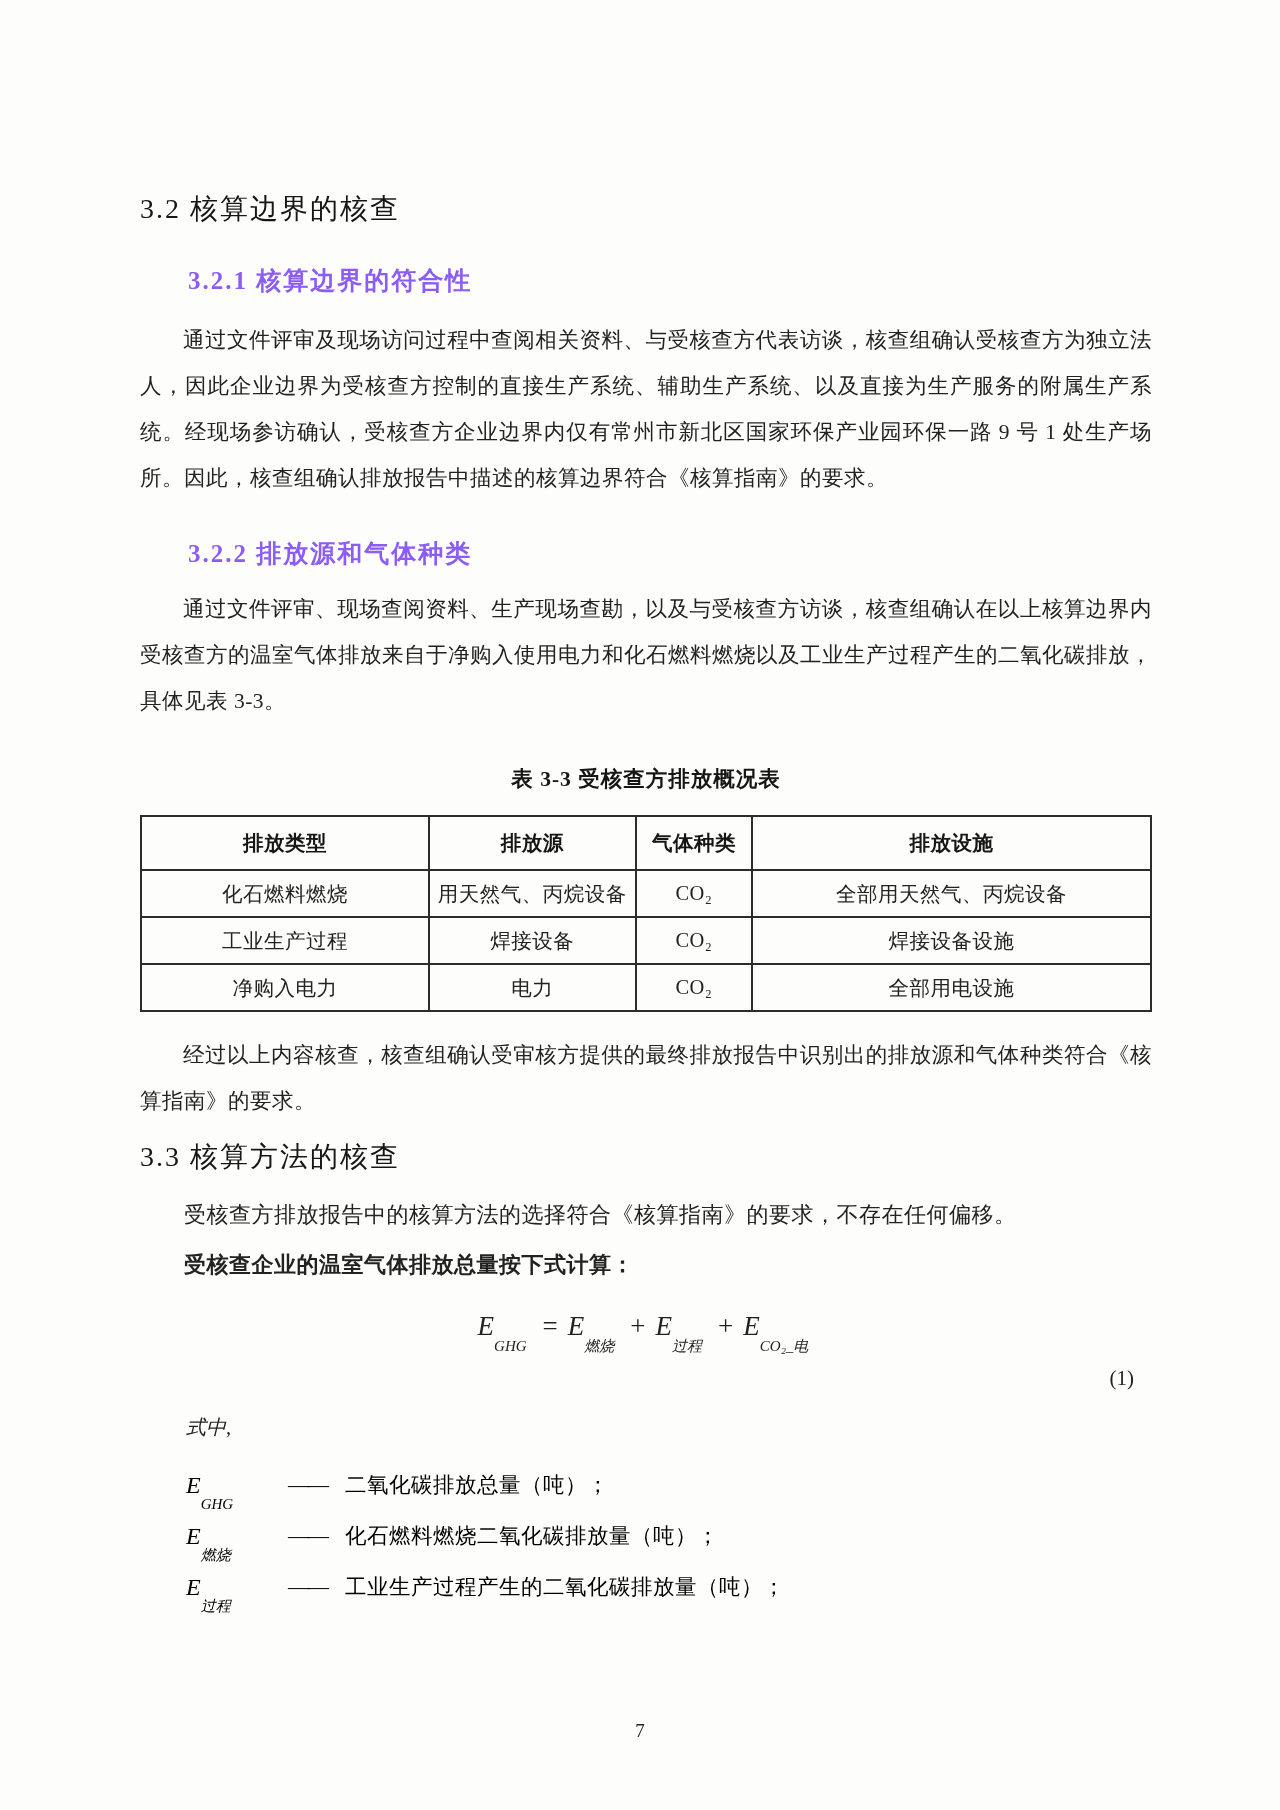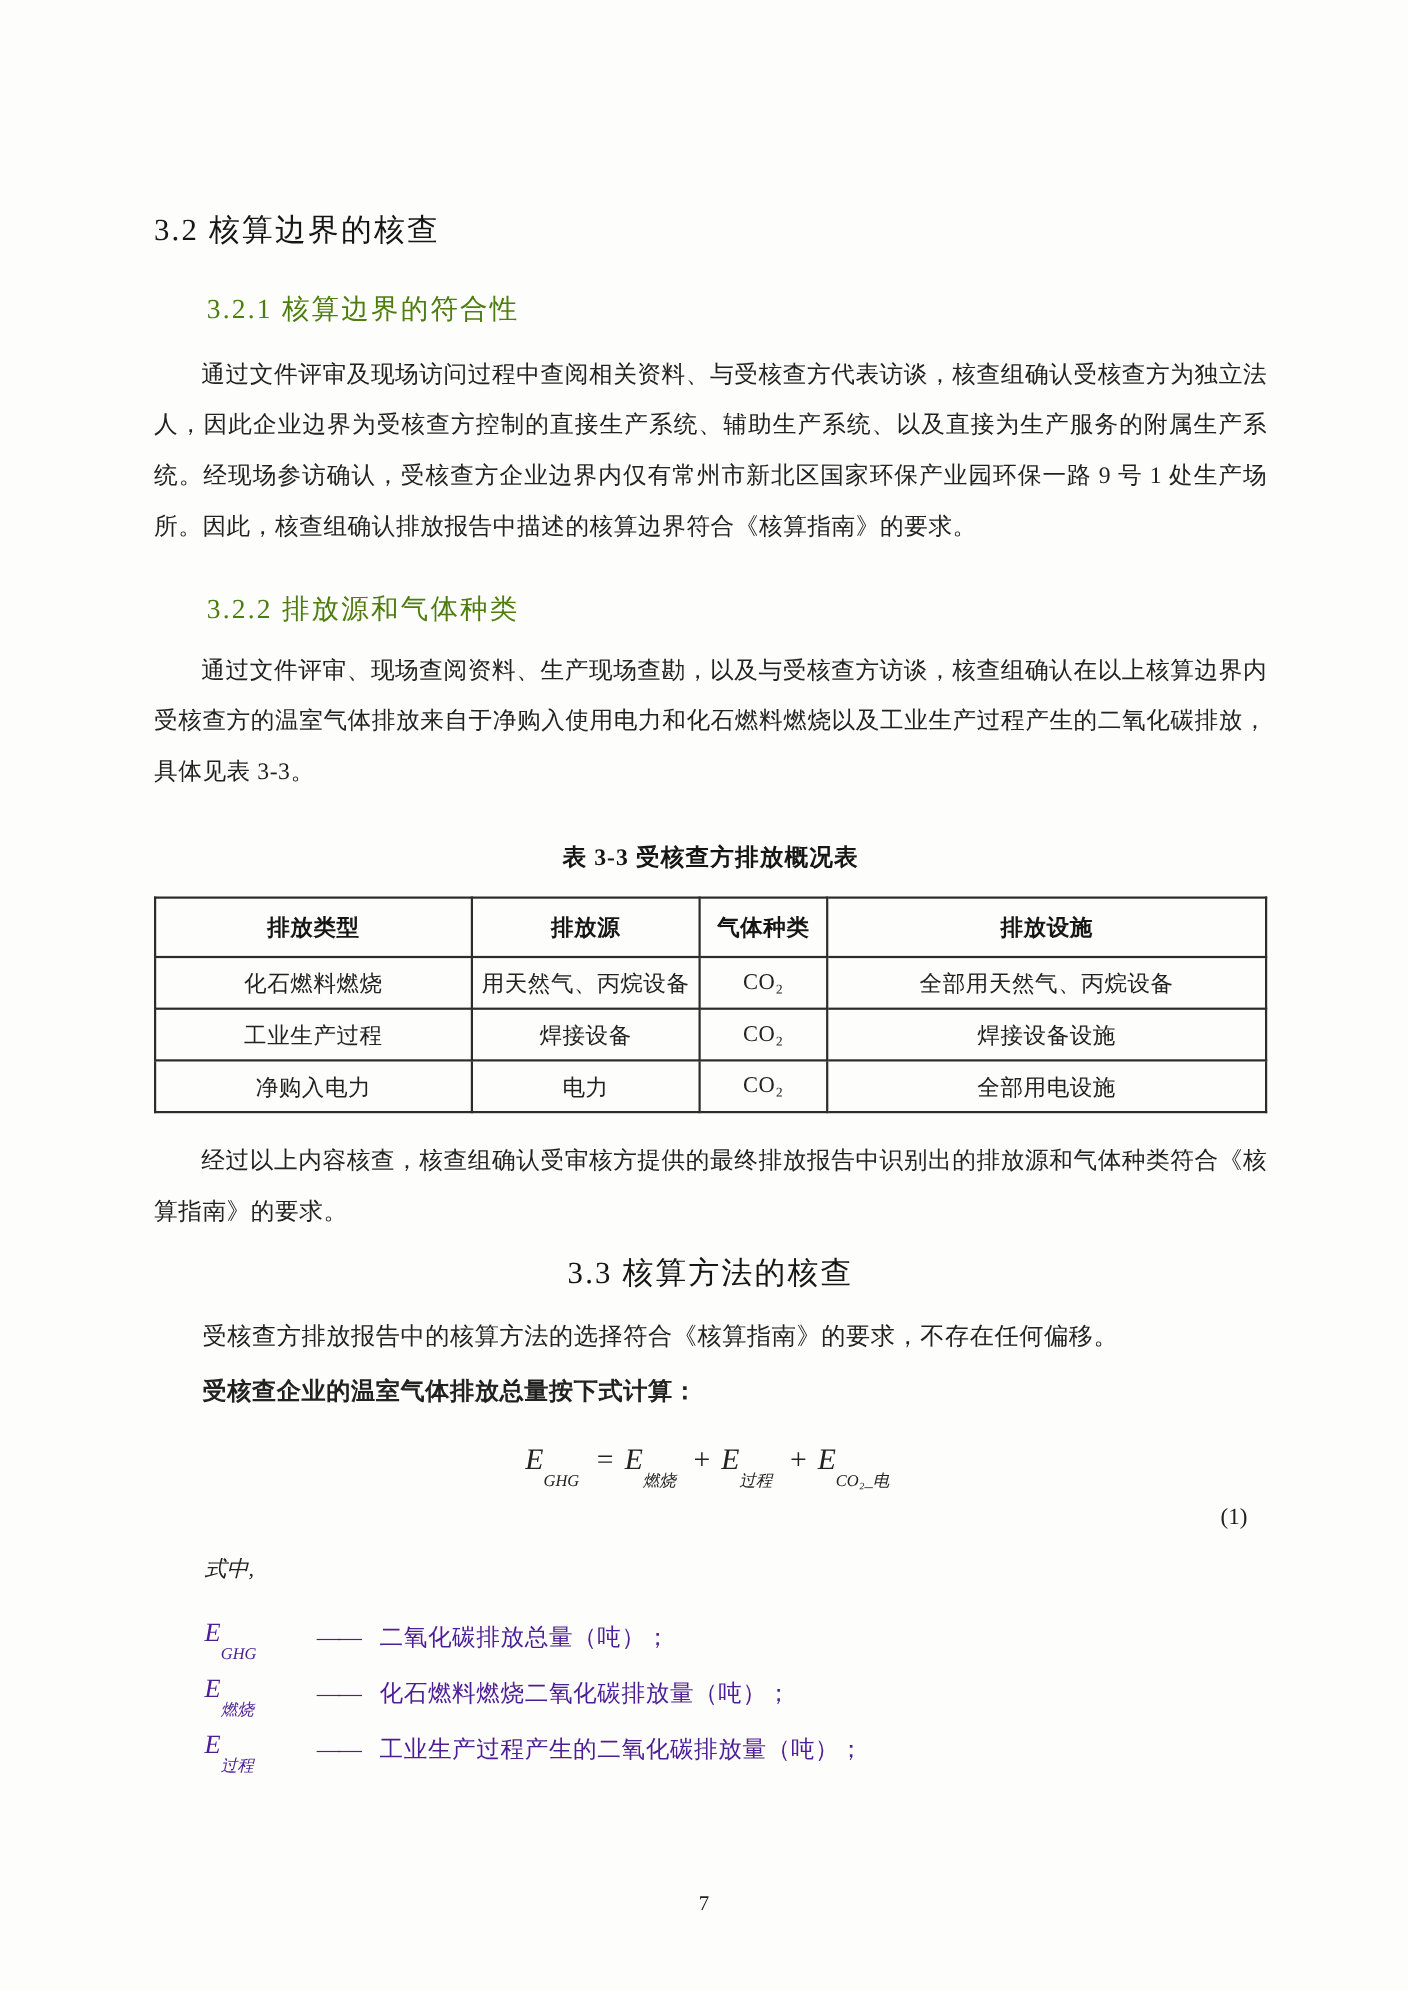--- a/index.html
+++ b/index.html
@@ -20,27 +20,27 @@
     padding:190px 128px 0 140px; 
   }
   
   .h-main{
     font-size:28px;
     font-weight:normal;
     letter-spacing:2px;
     margin:0;
     color:#161616;
   }
-  .h-main.h-33{margin-top:14px;text-align:center;}
+  .h-main.h-33{margin-top:14px;}
   .h-sub{
     font-size:25px;
-    font-weight:normal;
+    font-weight:bold;
     letter-spacing:2px;
     margin:36px 0 0 48px;
-    color:#4d7c0f;
+    color:#8b5cf6;
   }
   
   .para{
     margin:20px 0 0 0;
     font-size:21.5px;
     line-height:46px;
     text-align:justify;
     text-indent:2em;
     letter-spacing:0.5px;
     color:#222;
@@ -110,26 +110,26 @@
     margin-top:16px;
     font-size:20px;
     line-height:40px;
     padding-left:46px;
     font-style:italic;
     color:#222;
   }
   
   .def-row{
     display:flex;
-    align-items:flex-end;
+    align-items:flex-start;
     margin-top:12px;
     padding-left:46px;
     font-size:21.5px;
     line-height:36px;
-    color:#4c1d95;
+    color:#000000;
   }
   .def-term{
     min-width:96px;
     font-size:24px;
   }
   .def-dash{
     margin:0 18px 0 6px;
     letter-spacing:-2px;
   }
   .def-text{letter-spacing:0.5px;}

